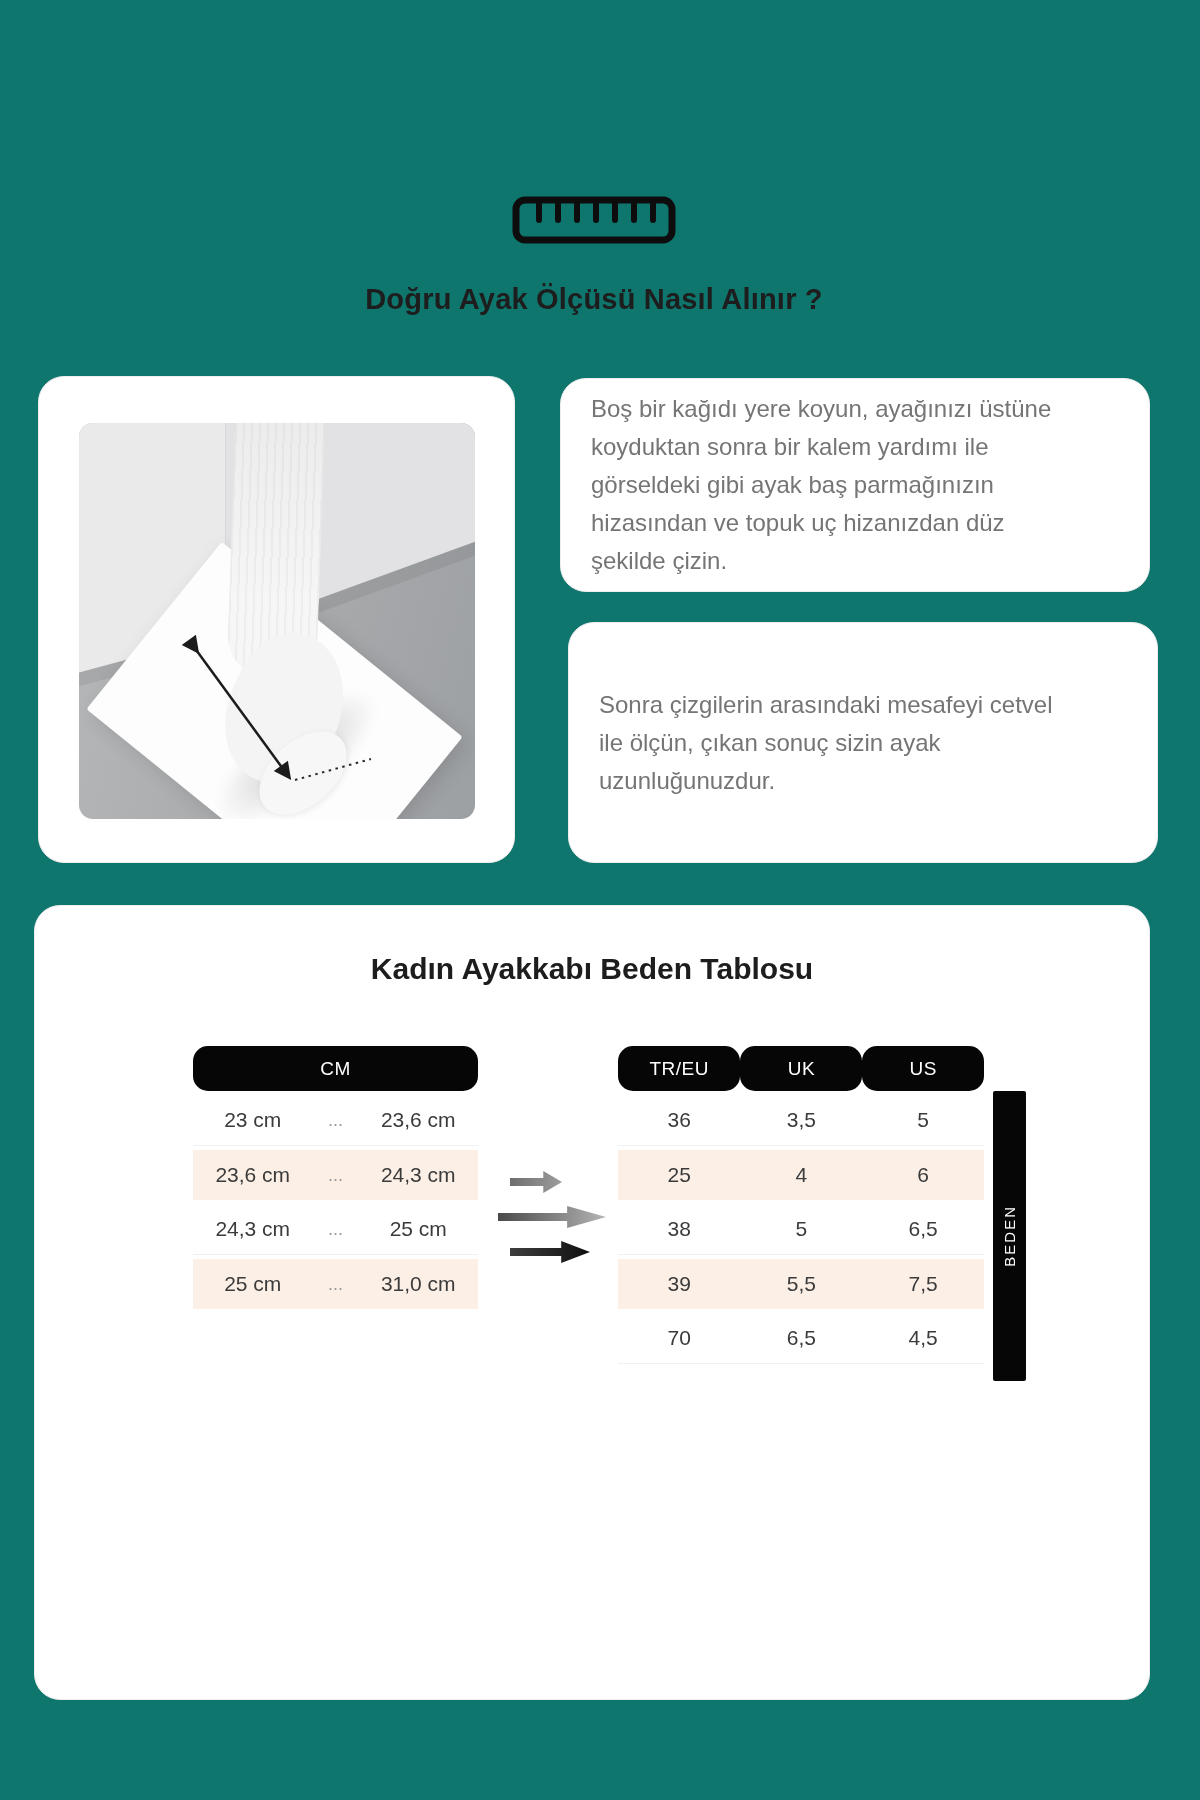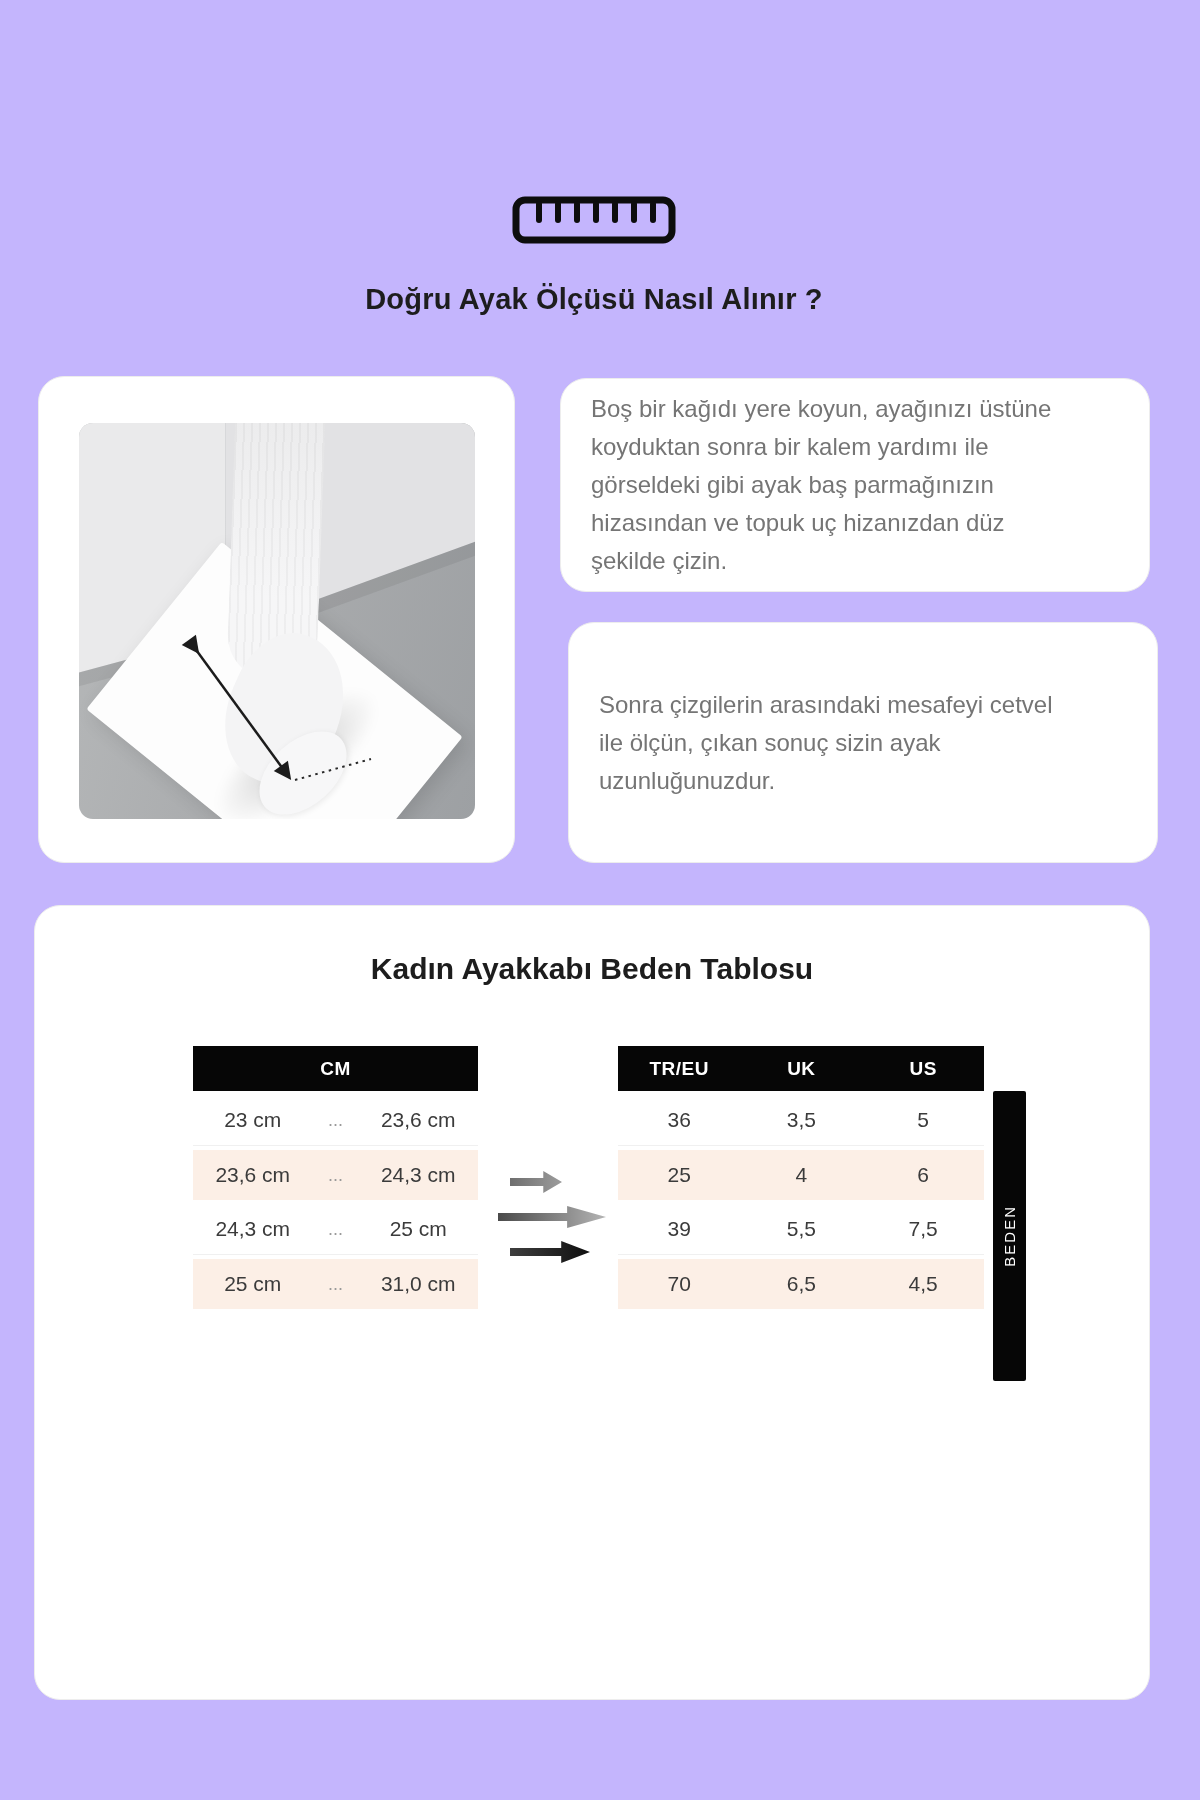--- a/index.html
+++ b/index.html
@@ -1,18 +1,18 @@
 <!DOCTYPE html>
 <html><head>
 <meta charset="utf-8">
 <style>
   html,body{margin:0;padding:0;background:#ffffff;}
   .page{
     position:relative;width:1200px;height:1800px;margin:0 auto;
-    background:#c4b5fd;overflow:hidden;
+    background:#0f766e;overflow:hidden;
     font-family:"Liberation Sans", sans-serif;color:#1d1d1d;
   }
   
   .ruler-wrap{position:absolute;left:512px;top:196px;width:164px;height:48px;}
   .main-title{
     position:absolute;left:0;top:283px;width:1188px;text-align:center;
     font-size:29px;font-weight:700;color:#1d1d1d;letter-spacing:.2px;
   }
   
   .card{
@@ -61,22 +61,22 @@
   
   .card-table{left:34px;top:905px;width:1116px;height:795px;}
   .table-title{
     margin:46px 0 0 0;text-align:center;font-size:30px;font-weight:700;color:#1d1d1d;
   }
   table.sizes{
     position:absolute;border-collapse:separate;border-spacing:0 4px;
     font-size:21px;color:#3b3b3b;
   }
   table.sizes th{
-    background:#060606;color:#ffffff;font-size:19px;font-weight:700;height:43px;
-    letter-spacing:.5px;text-align:center;
+    background:#060606;color:#ffffff;font-size:19px;font-weight:400;height:43px;
+    letter-spacing:.5px;text-align:center;border-radius:15px;
   }
   table.sizes td{height:48px;text-align:center;background:#ffffff;}
   table.sizes tbody tr:nth-child(even) td{background:#fcefe6;}
   table.sizes tbody tr:nth-child(odd) td{border-bottom:1px solid #f0f0f0;}
   .cm-table{left:158px;top:136px;width:285px;}
   .cm-table .c-min,.cm-table .c-max{width:120px;}
   .cm-table .c-dots{width:45px;color:#9a9a9a;font-size:18px;}
   .conv-table{left:583px;top:136px;width:366px;}
   .conv-table td,.conv-table th{width:122px;}
   .beden-bar{
@@ -200,20 +200,25 @@
           <td>36</td>
           <td>3,5</td>
           <td>5</td>
         </tr>
         <tr>
           <td>25</td>
           <td>4</td>
           <td>6</td>
         </tr>
         <tr>
+          <td>38</td>
+          <td>5</td>
+          <td>6,5</td>
+        </tr>
+        <tr>
           <td>39</td>
           <td>5,5</td>
           <td>7,5</td>
         </tr>
         <tr>
           <td>70</td>
           <td>6,5</td>
           <td>4,5</td>
         </tr>
       </tbody>

